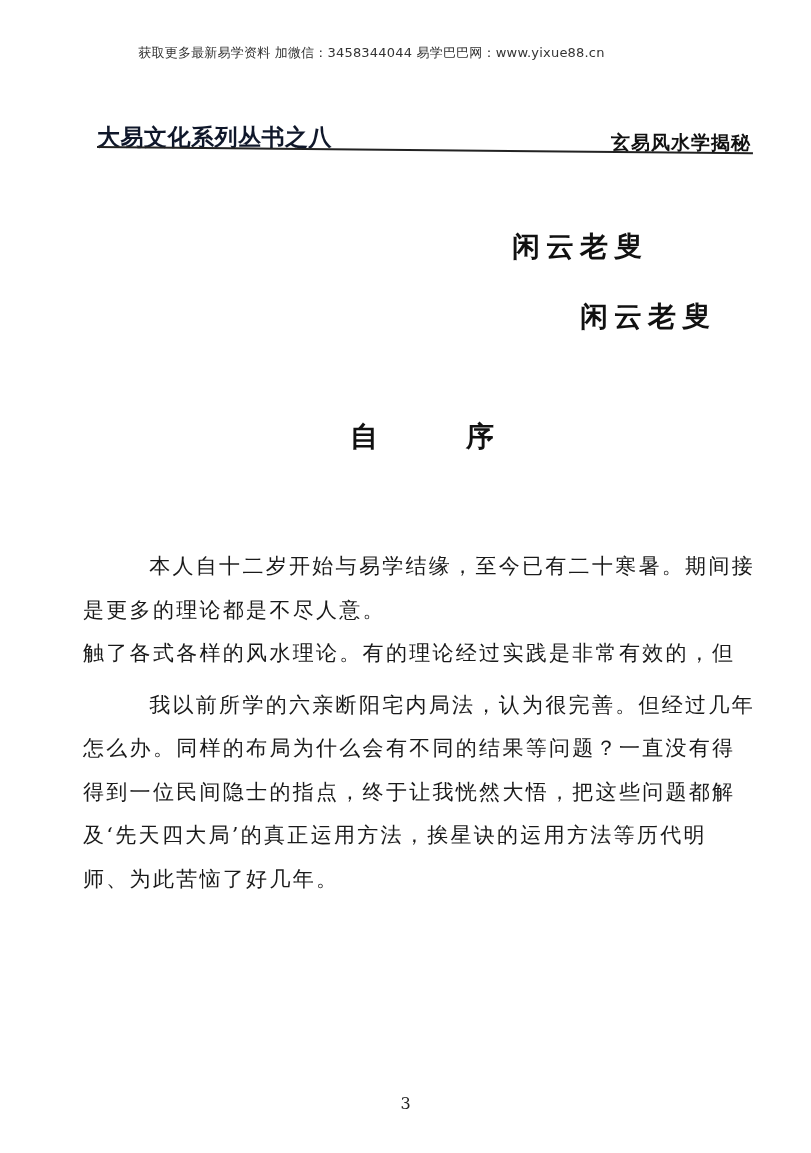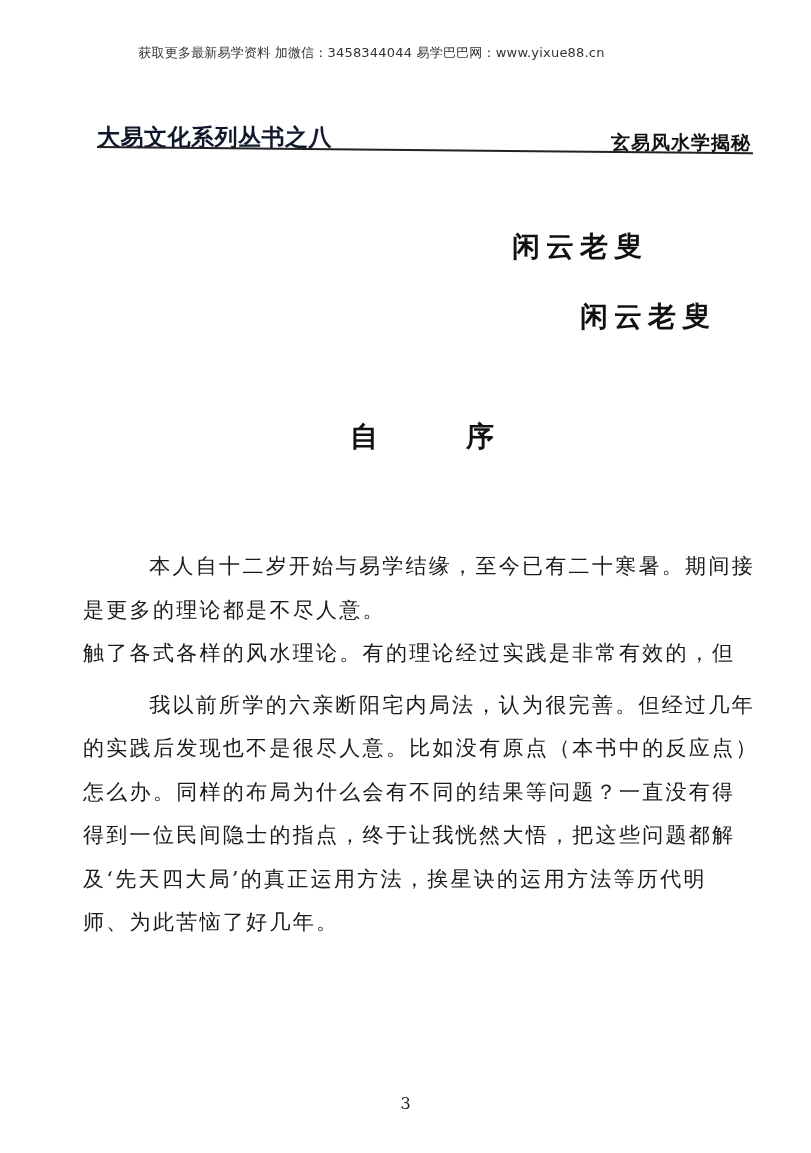--- a/index.html
+++ b/index.html
@@ -121,21 +121,20 @@
 
 <div class="body-text">
   <div class="paragraph">
     <div class="line indent">本人自十二岁开始与易学结缘，至今已有二十寒暑。期间接</div>
     <div class="line">是更多的理论都是不尽人意。</div>
     <div class="line">触了各式各样的风水理论。有的理论经过实践是非常有效的，但</div>
   </div>
   <div class="para-gap"></div>
   <div class="paragraph">
     <div class="line indent">我以前所学的六亲断阳宅内局法，认为很完善。但经过几年</div>
-    <div class="line">的实践后发现也不是很尽人意。比如没有原点（本书中的反应点）</div>
     <div class="line">怎么办。同样的布局为什么会有不同的结果等问题？一直没有得</div>
     <div class="line">得到一位民间隐士的指点，终于让我恍然大悟，把这些问题都解</div>
     <div class="line">及‘先天四大局’的真正运用方法，挨星诀的运用方法等历代明</div>
     <div class="line">师、为此苦恼了好几年。</div>
   </div>
 </div>
 
 <div class="page-number">3</div>
 
 </body></html>

